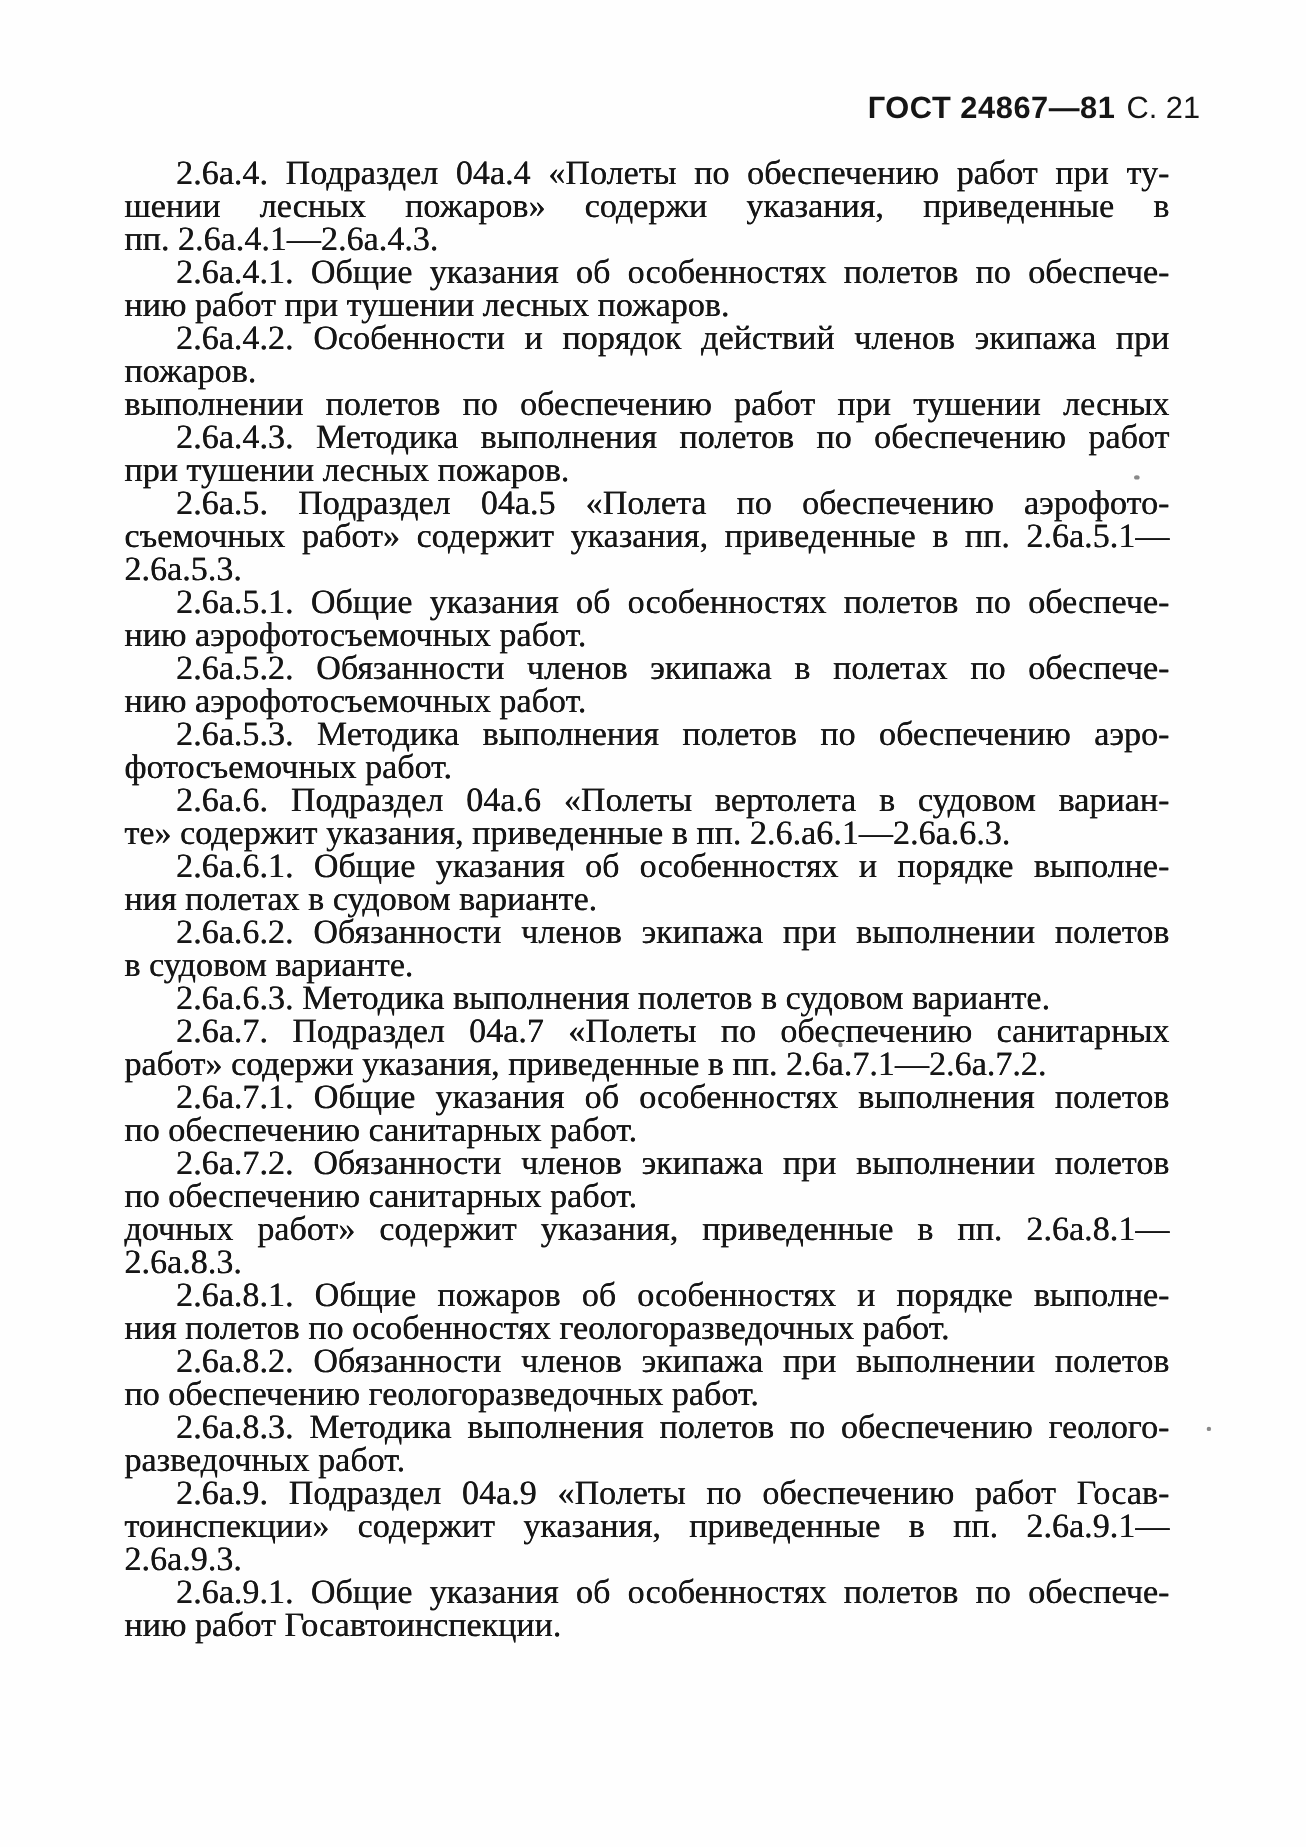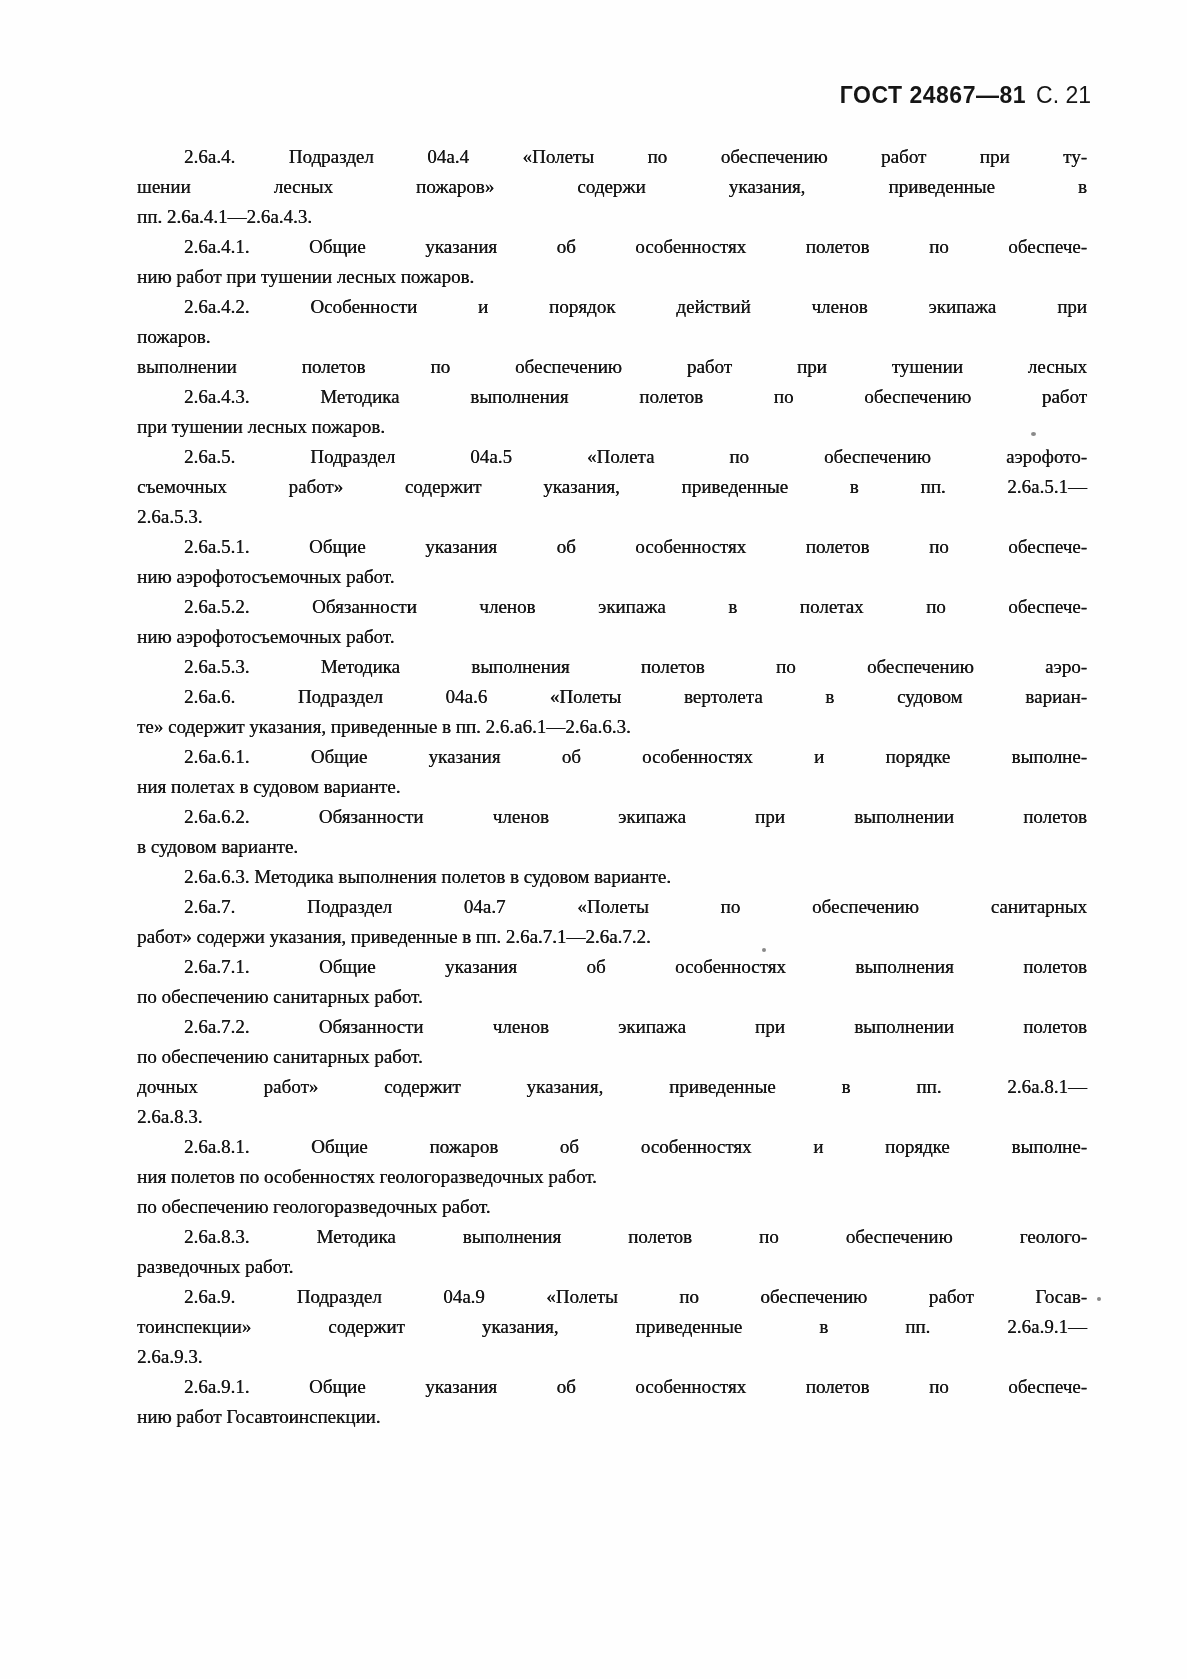--- a/index.html
+++ b/index.html
@@ -13,41 +13,40 @@
     height: 1679px;
     background: #fefefe;
     color: #161616;
     overflow: hidden;
   }
   .header {
     position: absolute;
     top: 82px;
     right: 96px;
     font-family: "Liberation Sans", "DejaVu Sans", sans-serif;
-    font-size: 23px;
+    font-size: 28px;
     white-space: nowrap;
   }
   .header .standard-number {
     font-weight: 700;
     letter-spacing: 0.5px;
   }
   .header .page-label {
     font-weight: 400;
     margin-left: 10px;
   }
   .text-block {
     position: absolute;
     left: 113px;
     top: 142px;
     width: 950px;
     font-family: "Liberation Serif", "DejaVu Serif", serif;
-    font-size: 19px;
+    font-size: 31px;
     line-height: 30px;
     text-shadow: 0.3px 0 0 currentColor; 
-    margin-left: 24px;
   }
   .para { margin: 0; }
   .line {
     text-align: justify;
     text-align-last: justify;
   }
   .line.last {
     text-align: justify;
     text-align-last: left;
   }
@@ -98,20 +97,21 @@
       <div class="para">
         <div class="line first">2.6а.5.1. Общие указания об особенностях полетов по обеспече-</div>
         <div class="line last">нию аэрофотосъемочных работ.</div>
       </div>
       <div class="para">
         <div class="line first">2.6а.5.2. Обязанности членов экипажа в полетах по обеспече-</div>
         <div class="line last">нию аэрофотосъемочных работ.</div>
       </div>
       <div class="para">
         <div class="line first">2.6а.5.3. Методика выполнения полетов по обеспечению аэро-</div>
+        <div class="line last">фотосъемочных работ.</div>
       </div>
       <div class="para">
         <div class="line first">2.6а.6. Подраздел 04а.6 «Полеты вертолета в судовом вариан-</div>
         <div class="line last">те» содержит указания, приведенные в пп. 2.6.а6.1—2.6а.6.3.</div>
       </div>
       <div class="para">
         <div class="line first">2.6а.6.1. Общие указания об особенностях и порядке выполне-</div>
         <div class="line last">ния полетах в судовом варианте.</div>
       </div>
       <div class="para">
@@ -135,20 +135,21 @@
       </div>
       <div class="para">
         <div class="line">дочных работ» содержит указания, приведенные в пп. 2.6а.8.1—</div>
         <div class="line last">2.6а.8.3.</div>
       </div>
       <div class="para">
         <div class="line first">2.6а.8.1. Общие пожаров об особенностях и порядке выполне-</div>
         <div class="line last">ния полетов по особенностях геологоразведочных работ.</div>
       </div>
       <div class="para">
+        <div class="line first">2.6а.8.2. Обязанности членов экипажа при выполнении полетов</div>
         <div class="line last">по обеспечению геологоразведочных работ.</div>
       </div>
       <div class="para">
         <div class="line first">2.6а.8.3. Методика выполнения полетов по обеспечению геолого-</div>
         <div class="line last">разведочных работ.</div>
       </div>
       <div class="para">
         <div class="line first">2.6а.9. Подраздел 04а.9 «Полеты по обеспечению работ Госав-</div>
         <div class="line">тоинспекции» содержит указания, приведенные в пп. 2.6а.9.1—</div>
         <div class="line last">2.6а.9.3.</div>

